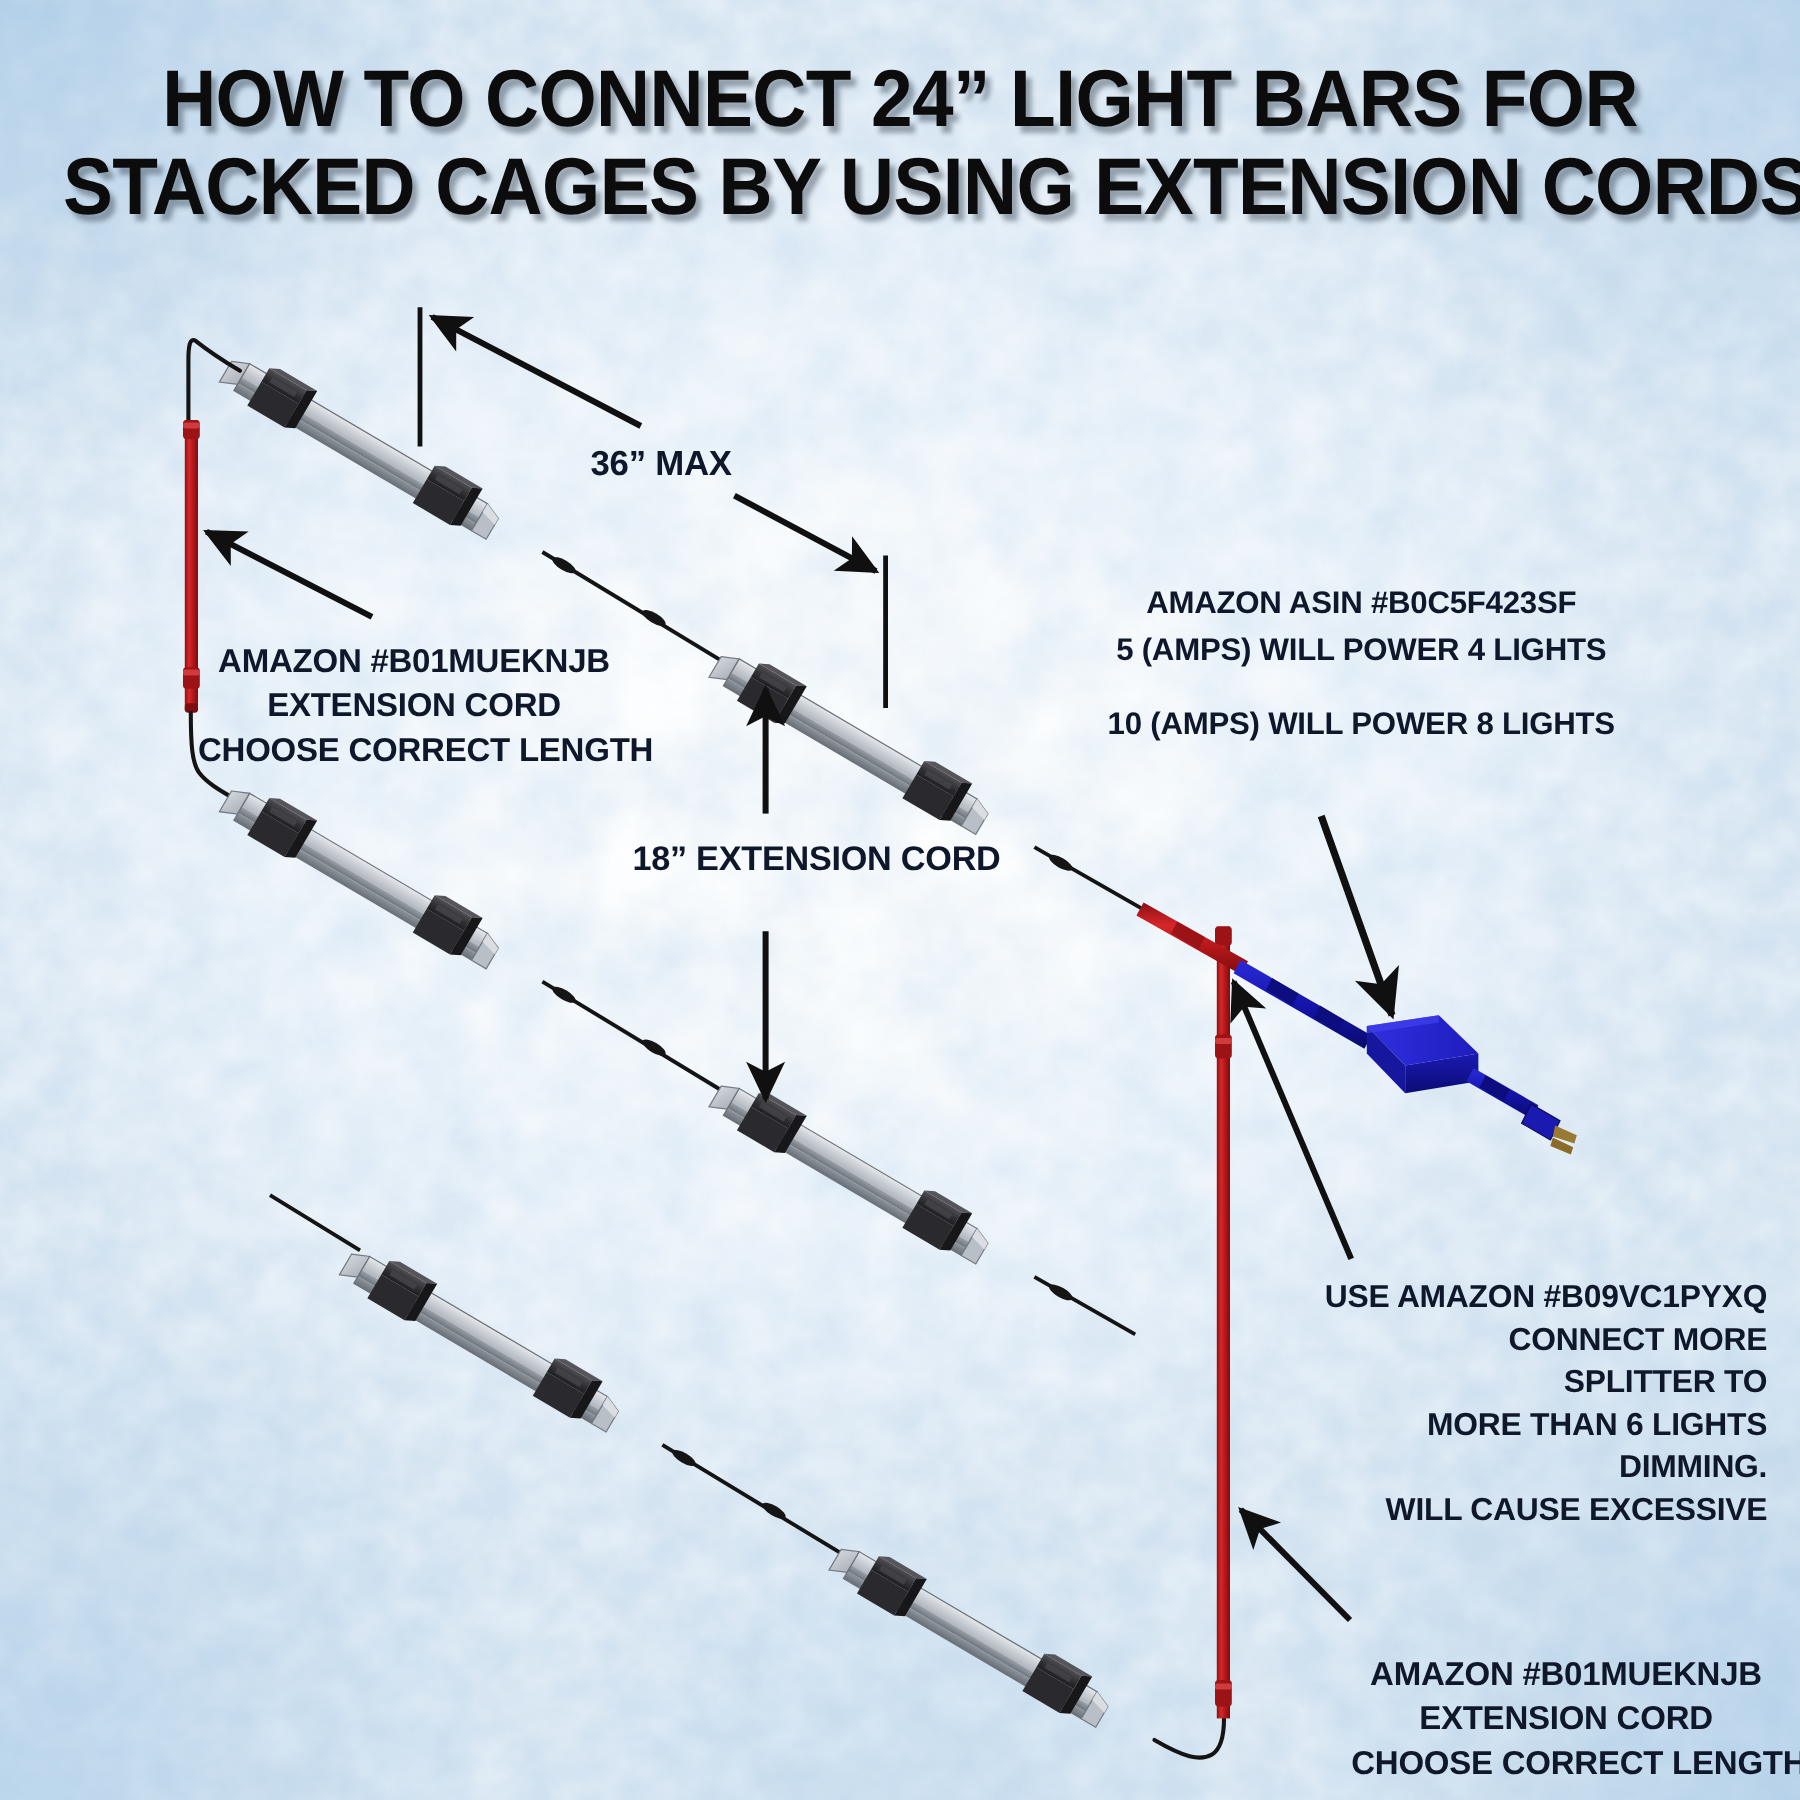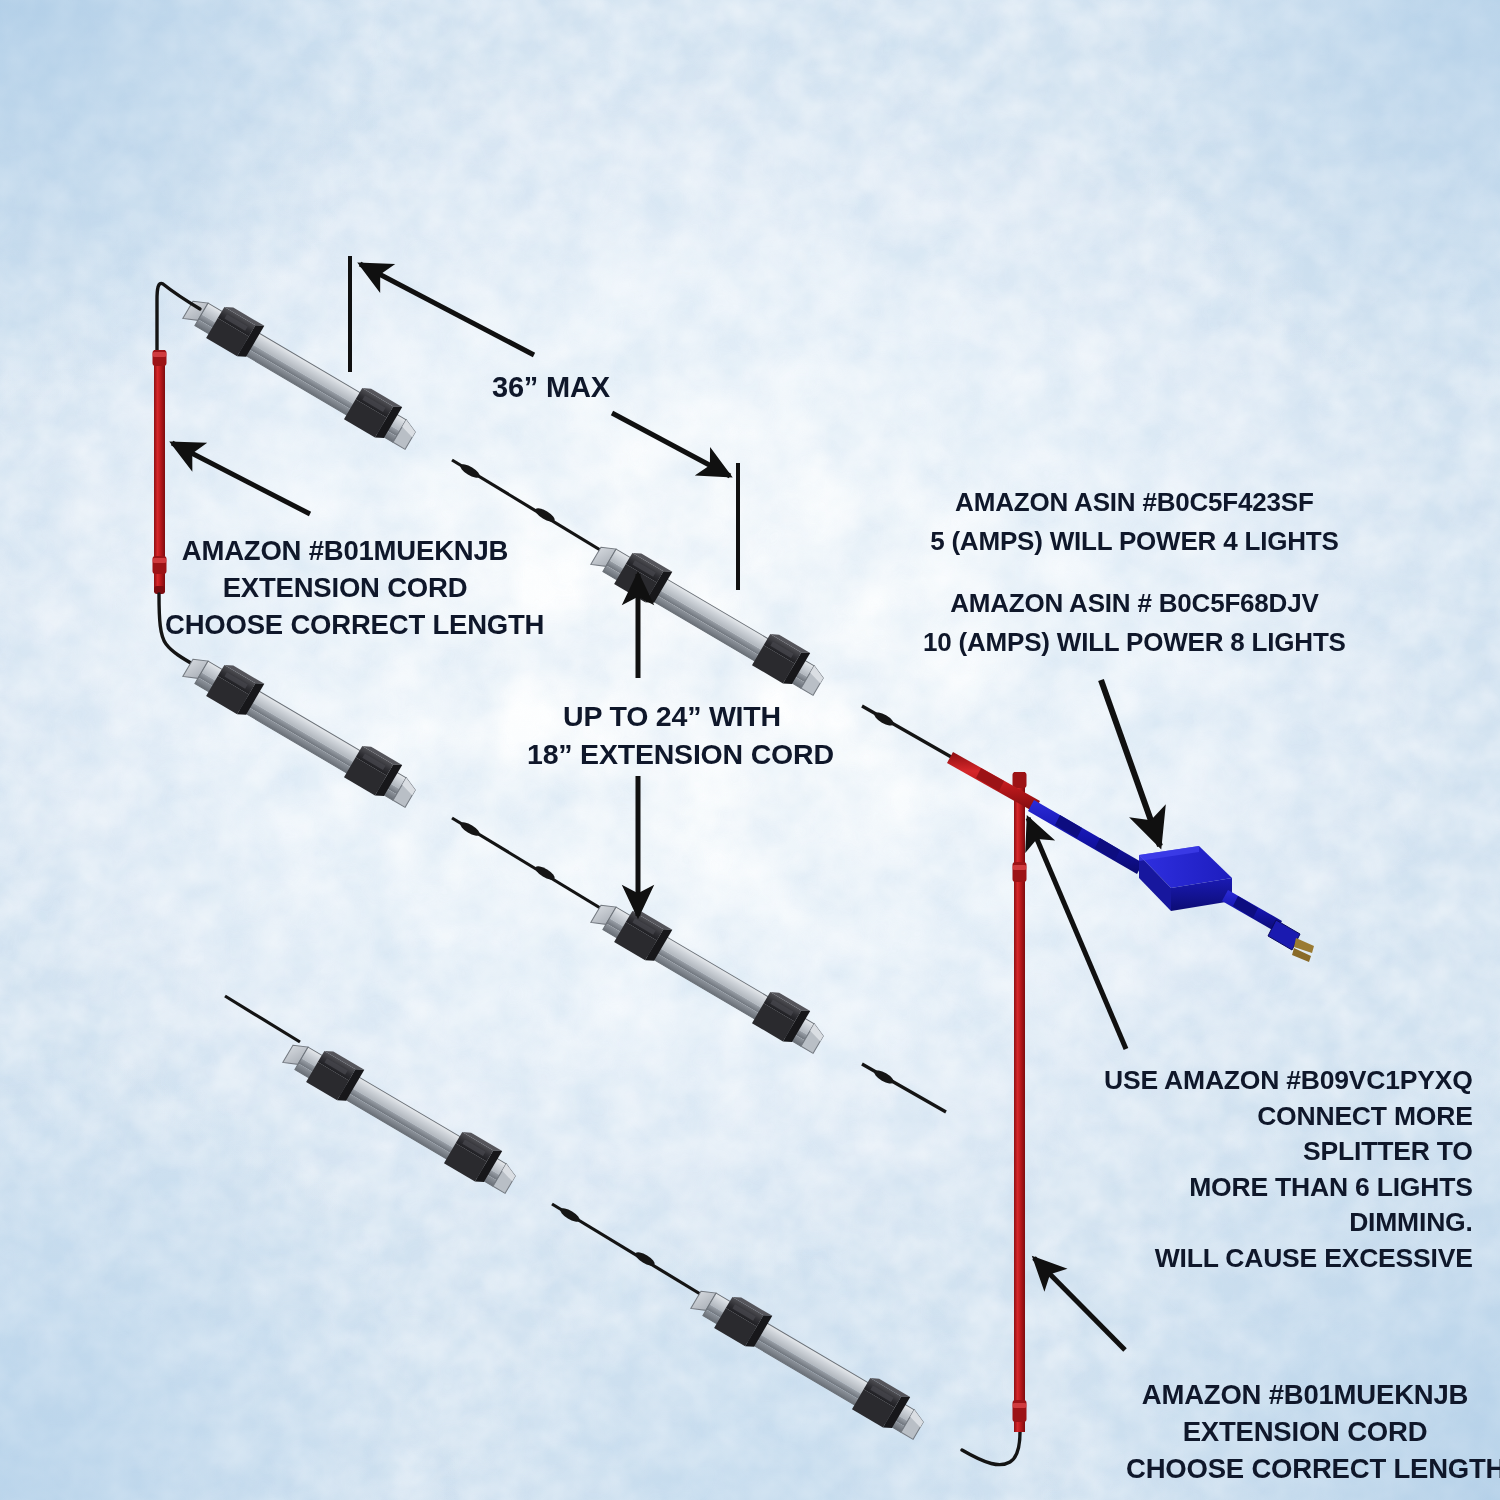--- a/index.html
+++ b/index.html
@@ -307,41 +307,43 @@
 
     <line x1="638" y1="776" x2="638" y2="916" stroke="#101010" stroke-width="5" marker-end="url(#arrowHead)"></line>
 
     <line x1="1101" y1="680" x2="1160" y2="846" stroke="#101010" stroke-width="6" marker-end="url(#arrowHead)"></line>
 
     <line x1="1126" y1="1049" x2="1028" y2="818" stroke="#101010" stroke-width="5" marker-end="url(#arrowHead)"></line>
 
     <line x1="1125" y1="1350" x2="1034" y2="1258" stroke="#101010" stroke-width="5" marker-end="url(#arrowHead)"></line>
   </svg>
 
+  <div class="title-wrap">
+    <div class="title-line">HOW TO CONNECT 24” LIGHT BARS FOR</div>
+    <div class="title-line">STACKED CAGES BY USING EXTENSION CORDS</div>
+  </div>
 
   <div class="ann" id="ann-left">
     <div>AMAZON #B01MUEKNJB</div>
     <div>EXTENSION CORD</div>
     <div>CHOOSE CORRECT LENGTH</div>
   </div>
 
   <div class="ann" id="ann-36max">
     <div>36” MAX</div>
   </div>
 
   <div class="ann" id="ann-upto24">
-    <div>UP TO 24” WITH</div>
     <div>18” EXTENSION CORD</div>
   </div>
 
   <div class="ann" id="ann-asin">
     <div>AMAZON ASIN #B0C5F423SF</div>
     <div>5 (AMPS) WILL POWER 4 LIGHTS</div>
     <div class="gap"></div>
-    <div>AMAZON ASIN # B0C5F68DJV</div>
     <div>10 (AMPS) WILL POWER 8 LIGHTS</div>
   </div>
 
   <div class="ann" id="ann-splitter">
     <div>USE AMAZON #B09VC1PYXQ</div>
     <div>CONNECT MORE</div>
     <div> SPLITTER TO</div>
     <div>MORE THAN 6 LIGHTS</div>
     <div>DIMMING.</div>
     <div>WILL CAUSE EXCESSIVE</div>

